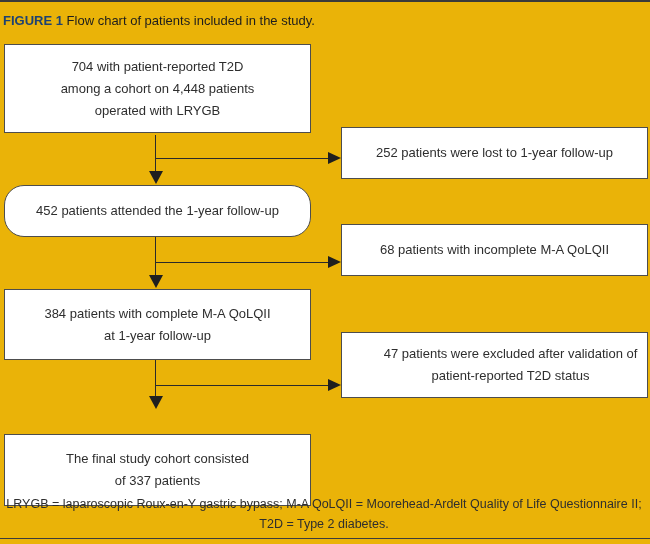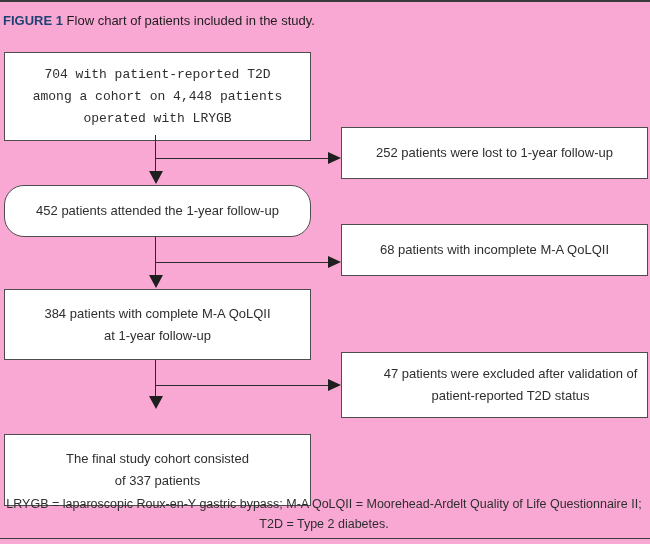--- a/index.html
+++ b/index.html
@@ -1,44 +1,44 @@
 <!DOCTYPE html>
 <html><head>
 <meta charset="utf-8">
 <style>
   html,body{margin:0;padding:0;background:#ffffff;}
   .page{
     position:relative;
     width:650px;height:544px;
-    background:#f9a8d4;
+    background:#eab308;
     font-family:"Liberation Sans","DejaVu Sans",sans-serif;
     color:#2e2e2e;
     overflow:hidden;
   }
   .rule-top{position:absolute;left:0;top:0;width:650px;height:2px;background:#3a3a3a;}
   .rule-bottom{position:absolute;left:0;top:538px;width:650px;height:1px;background:#3c3c3c;}
   .fig-title{position:absolute;left:3px;top:13px;font-size:13px;white-space:nowrap;color:#1d1d1d;}
   .fig-label{font-weight:bold;color:#1d4272;}
   .box{
     position:absolute;
     box-sizing:border-box;
     border:1px solid #4d4d4d;
     background:#ffffff;
     display:flex;flex-direction:column;justify-content:center;align-items:center;
     font-size:13px;line-height:22px;text-align:center;color:#2e2e2e;
   }
   .main-box{left:4px;width:307px;}
   .side-box{left:341px;width:307px;}
-  #main-box-1{top:52px;height:89px;font-family:Liberation Mono, monospace;}
+  #main-box-1{top:44px;height:89px;}
   #main-box-2{top:185px;height:52px;border-radius:20px;}
   #main-box-3{top:289px;height:71px;}
   #main-box-4{top:410px;height:72px;margin-top:24px;}
   #side-box-1{top:127px;height:52px;align-items:center;}
   #side-box-2{top:224px;height:52px;}
-  #side-box-3{top:352px;height:66px;padding-left:32px;}
+  #side-box-3{top:332px;height:66px;padding-left:32px;}
   .vline{position:absolute;left:155px;width:1px;background:#2a2a2a;}
   .hline{position:absolute;left:155px;width:174px;height:1px;background:#2a2a2a;}
   .arrow-down{
     position:absolute;left:149px;width:0;height:0;
     border-left:7px solid transparent;border-right:7px solid transparent;
     border-top:13px solid #1f1f1f;
   }
   .arrow-right{
     position:absolute;left:328px;width:0;height:0;
     border-top:6px solid transparent;border-bottom:6px solid transparent;

